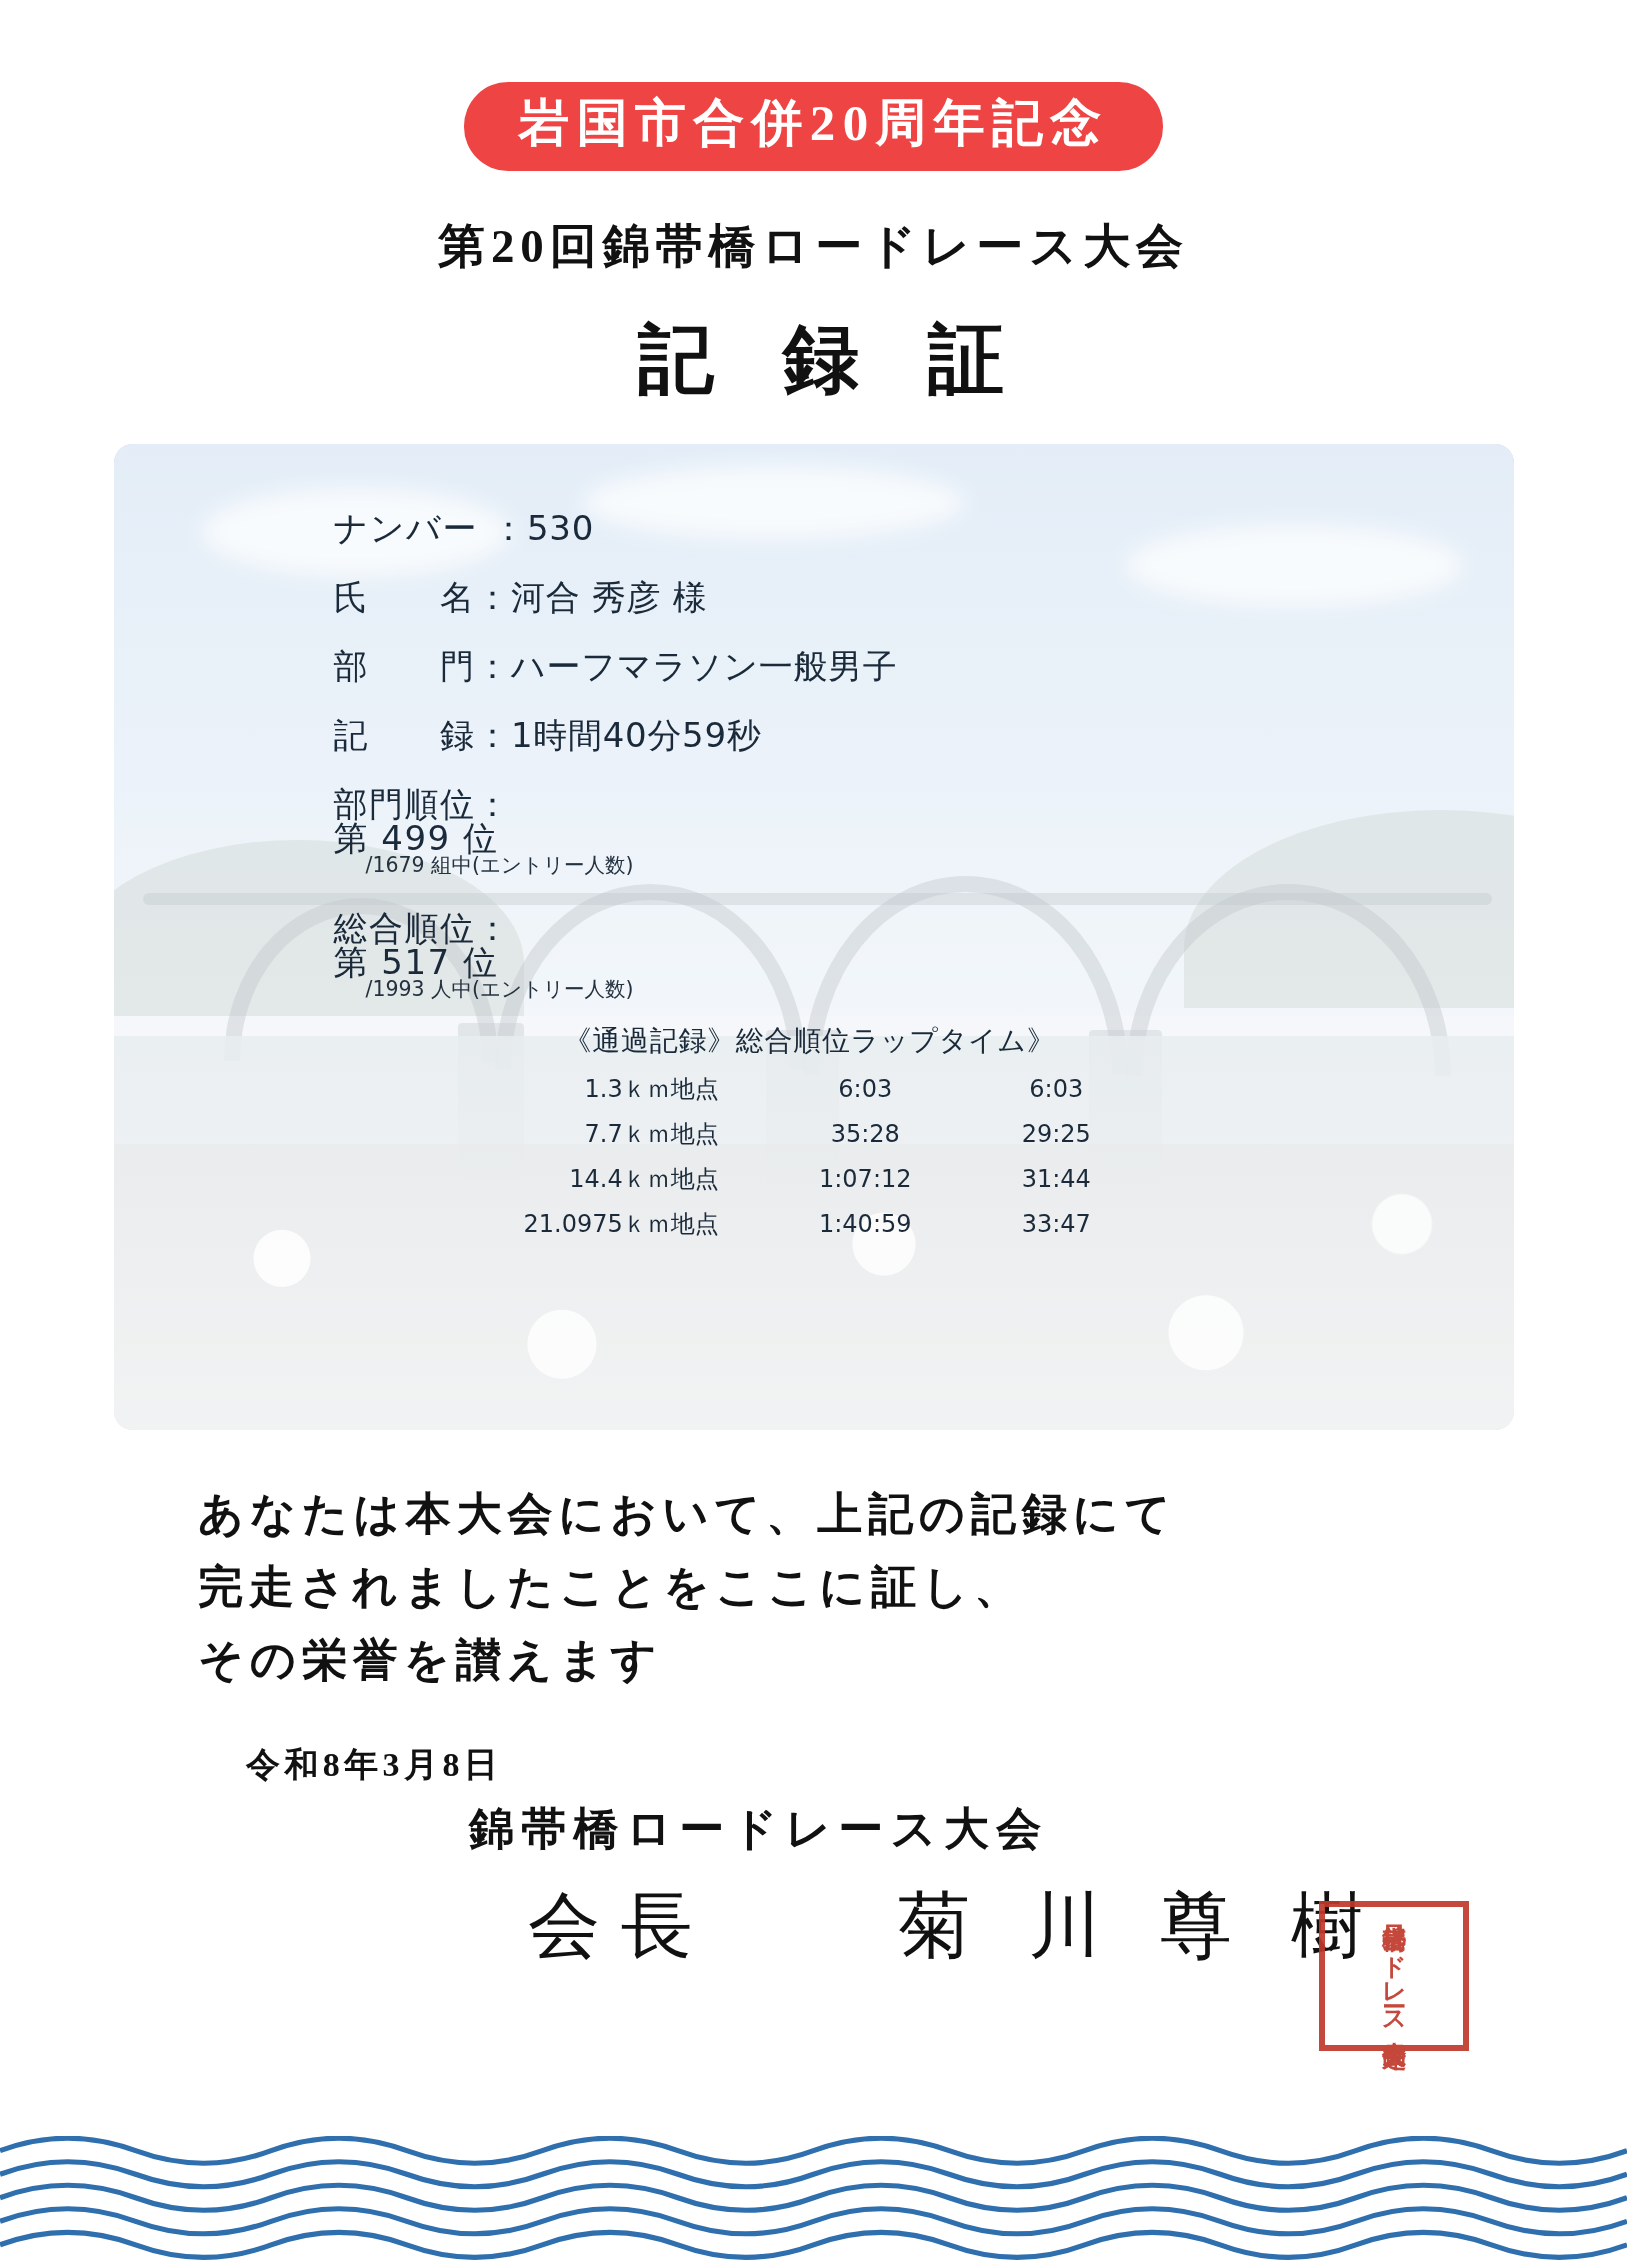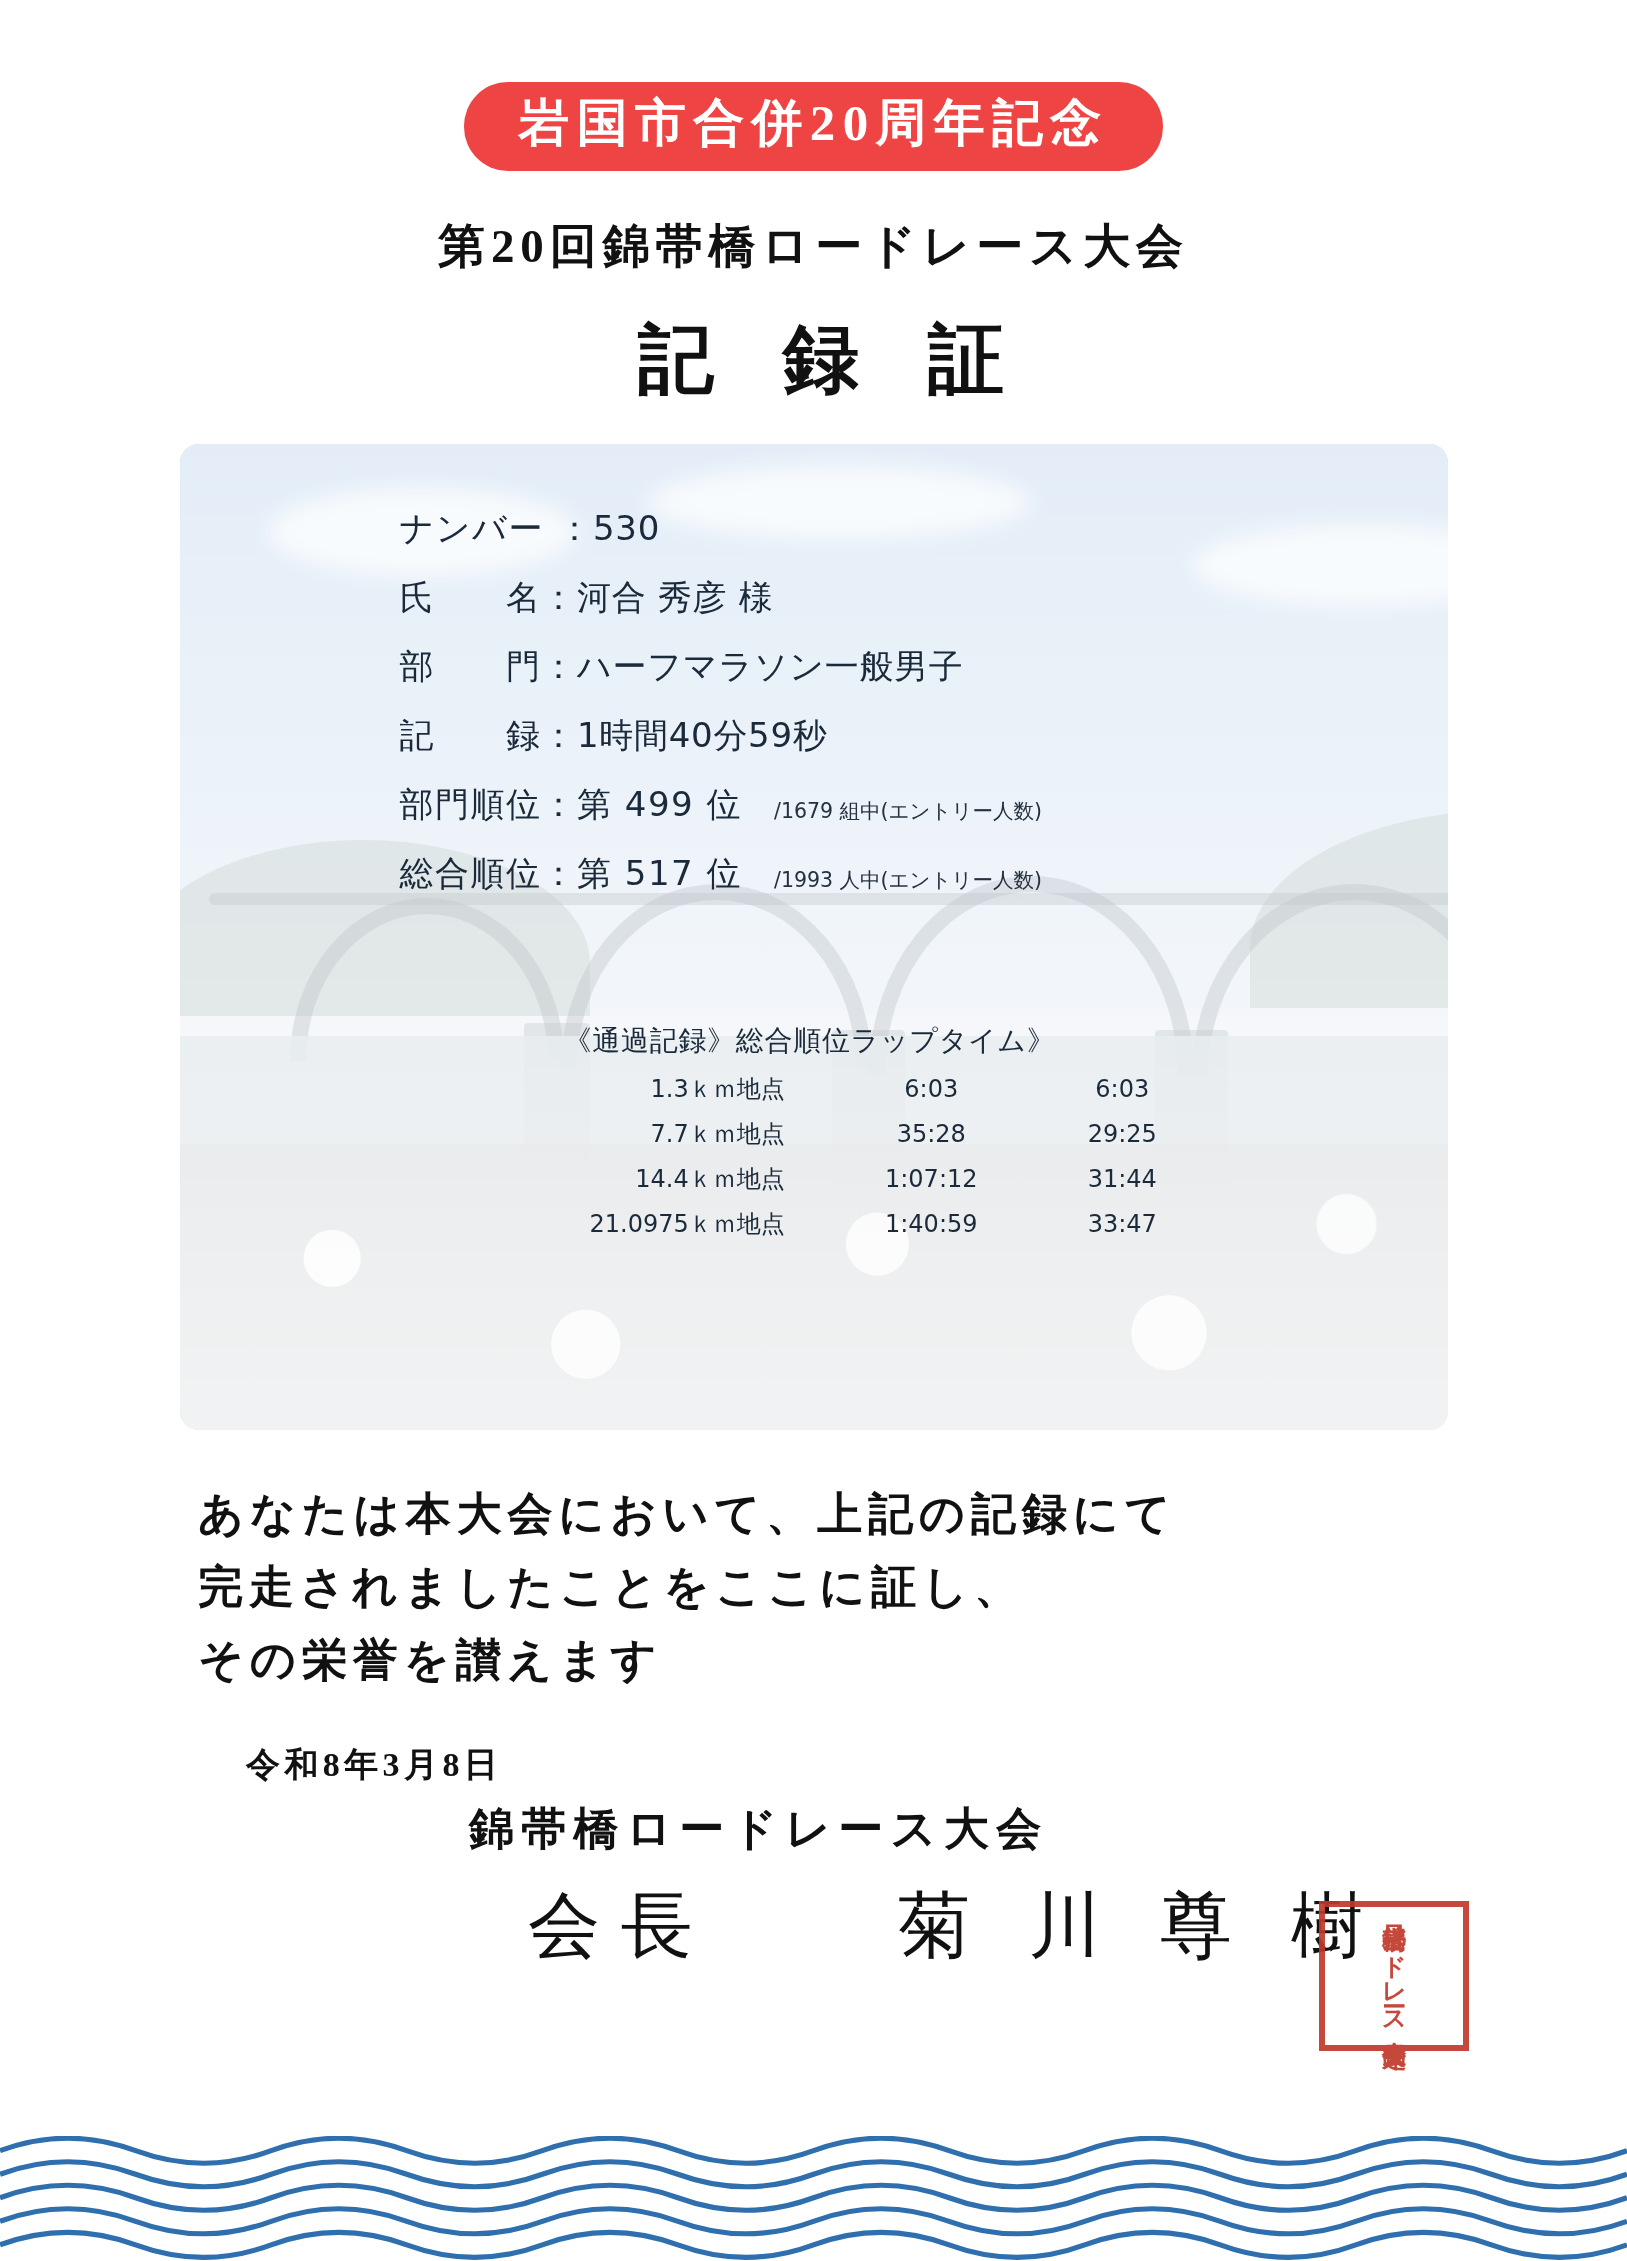--- a/index.html
+++ b/index.html
@@ -47,21 +47,21 @@
     font-weight: bold;
     letter-spacing: 25px;
     margin-top: 31px;
     color: #111111;
     padding-left: 40px;
   }
 
   
   .panel {
     position: relative;
-    width: 1268px;
+    width: 1400px;
     height: 986px;
     margin: 32px auto 0 auto;
     border-radius: 19px;
     overflow: hidden;
     background: linear-gradient(#cfe0f1 0%, #d7e5f3 28%, #e8eef4 55%, #eceff2 100%);
   }
   
   .sky {
     position: absolute; left: 0; top: 0; right: 0; height: 58%;
     background: linear-gradient(#c3d8ee 0%, #d4e3f2 60%, #e4ecf4 100%);
@@ -143,23 +143,24 @@
     display: inline-flex;
     justify-content: space-between;
     min-width: 125px;
     padding-right: 0;
   }
   .field .colon { margin: 0 1.5px 0 0; }
   .field .val { letter-spacing: 0.7px; }
 
   .rank-row {
     display: flex;
-    align-items: flex-end;
+    align-items: flex-start;
     margin-bottom: 35px;
     white-space: nowrap;
+    flex-direction: column;
   }
   .rank-row .rlbl { letter-spacing: 1.5px; }
   .rank-row .rval { letter-spacing: 1.5px; }
   .rank-row .rnote {
     font-size: 20.5px;
     margin-left: 32px;
     color: #24313f;
   }
 
   .split-title {

